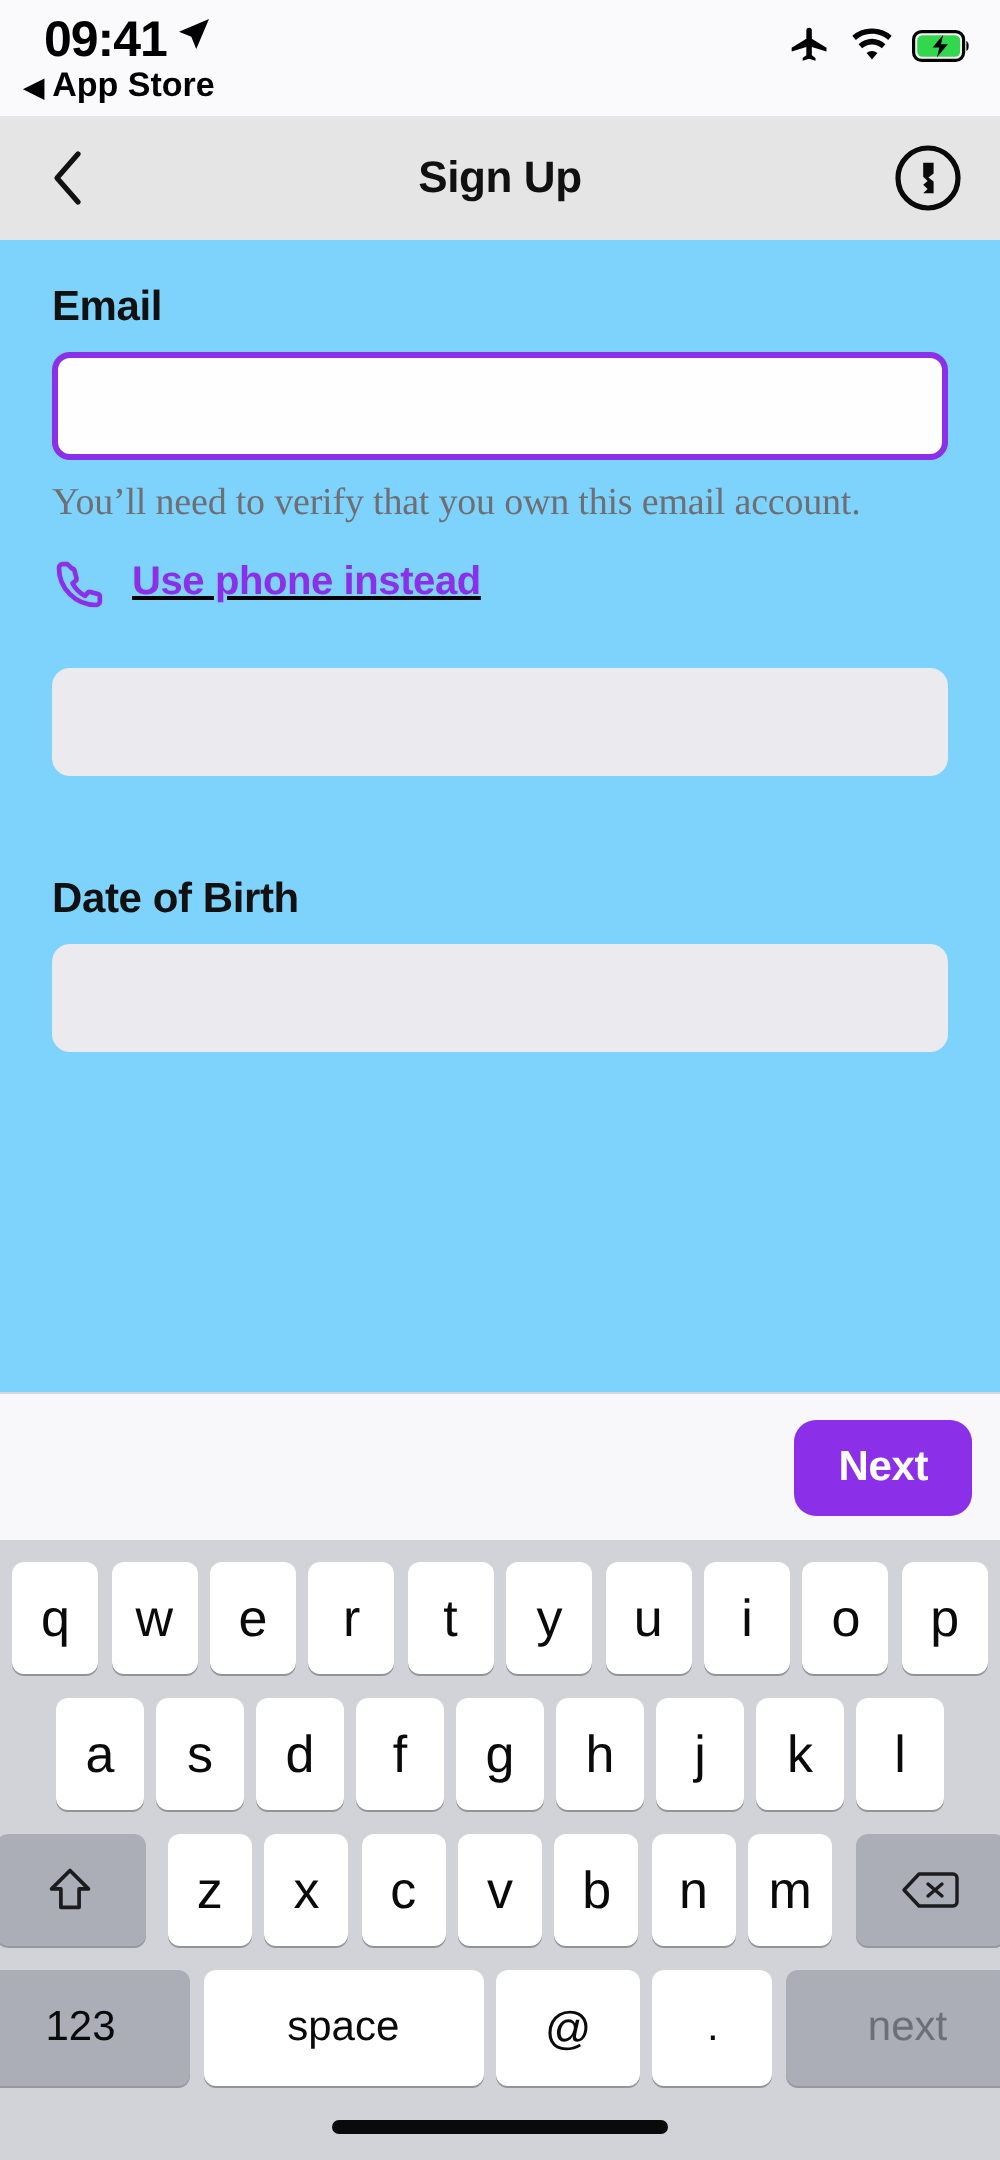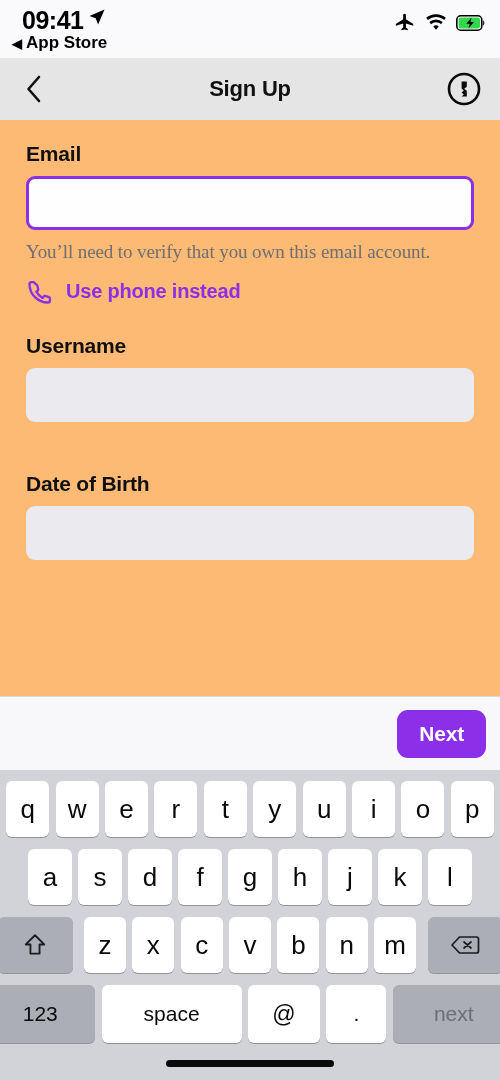--- a/index.html
+++ b/index.html
@@ -36,21 +36,21 @@
     display:flex; align-items:center; justify-content:center; background:#e5e5e5;
   }
   .nav-back { position:absolute; left:16px; top:50%; transform:translateY(-50%); width:34px; height:34px;
               display:flex; align-items:center; justify-content:center; cursor:pointer; }
   .nav-title { font-size:22px; font-weight:bold; color:#111; letter-spacing:-0.2px; }
   .nav-right { position:absolute; right:18px; top:50%; transform:translateY(-50%);
                width:36px; height:36px; cursor:pointer; }
 
   
   .form {
-    flex:1 1 auto; padding:22px 26px 0 26px; background:#fdba74;
+    flex:1 1 auto; padding:22px 26px 0 26px; background:#7dd3fc;
     overflow:hidden; position:relative;
   }
   .field { margin-bottom:6px; }
   .label {
     font-size:21px; font-weight:bold; color:#111;
     letter-spacing:-0.2px; margin-bottom:10px;
   }
   .input-focused {
     height:54px; border:3px solid #8B2FE8; border-radius:9px;
     background:#FEFEFE;
@@ -58,21 +58,21 @@
   .input-plain {
     height:54px; border:none; border-radius:9px;
     background:#EBEAEE;
   }
   .helper {
     font-size:19px; color:#6E6E73; line-height:1.35;
     margin-top:9px; letter-spacing:-0.1px;font-family:Liberation Serif, serif;
   }
   .phonelink {
     display:flex; align-items:center; gap:12px;
-    margin-top:13px; cursor:pointer;
+    margin-top:13px; cursor:pointer;text-decoration:underline;
   }
   .phonelink .txt {
     font-size:20px; font-weight:bold; color:#8B2FE8; letter-spacing:-0.2px;
   }
   .gap { height:22px; }
 
   
   .accessory {
     flex:0 0 74px; height:74px; background:#F8F8FA;
     border-top:1px solid #D6D6DB;
@@ -177,21 +177,20 @@
         <svg width="28" height="28" viewBox="0 0 24 24">
           <path d="M6.6 3.5h-2A1.6 1.6 0 0 0 3 5.1C3 13.9 10.1 21 18.9 21a1.6 1.6 0 0 0 1.6-1.6v-2a1.1 1.1 0 0 0-.8-1.1l-3.4-.9a1.1 1.1 0 0 0-1.1.4l-1 1.3a13.4 13.4 0 0 1-5.4-5.4l1.3-1a1.1 1.1 0 0 0 .4-1.1l-.9-3.4a1.1 1.1 0 0 0-1-.8z" fill="none" stroke="#8B2FE8" stroke-width="2" stroke-linejoin="round"></path>
         </svg>
         <span class="txt">Use phone instead</span>
       </div>
     </div>
 
     <div class="gap"></div>
 
     <div class="field">
-      <div class="label">Username</div>
       <input class="input-plain" type="text" style="padding: 0px 14px; font-size: 20px; font-family: &quot;Liberation Sans&quot;, sans-serif; width: 100%; outline: none;" placeholder="">
     </div>
 
     <div class="gap"></div>
 
 
     <div class="gap"></div>
 
     <div class="field">
       <div class="label">Date of Birth</div>

